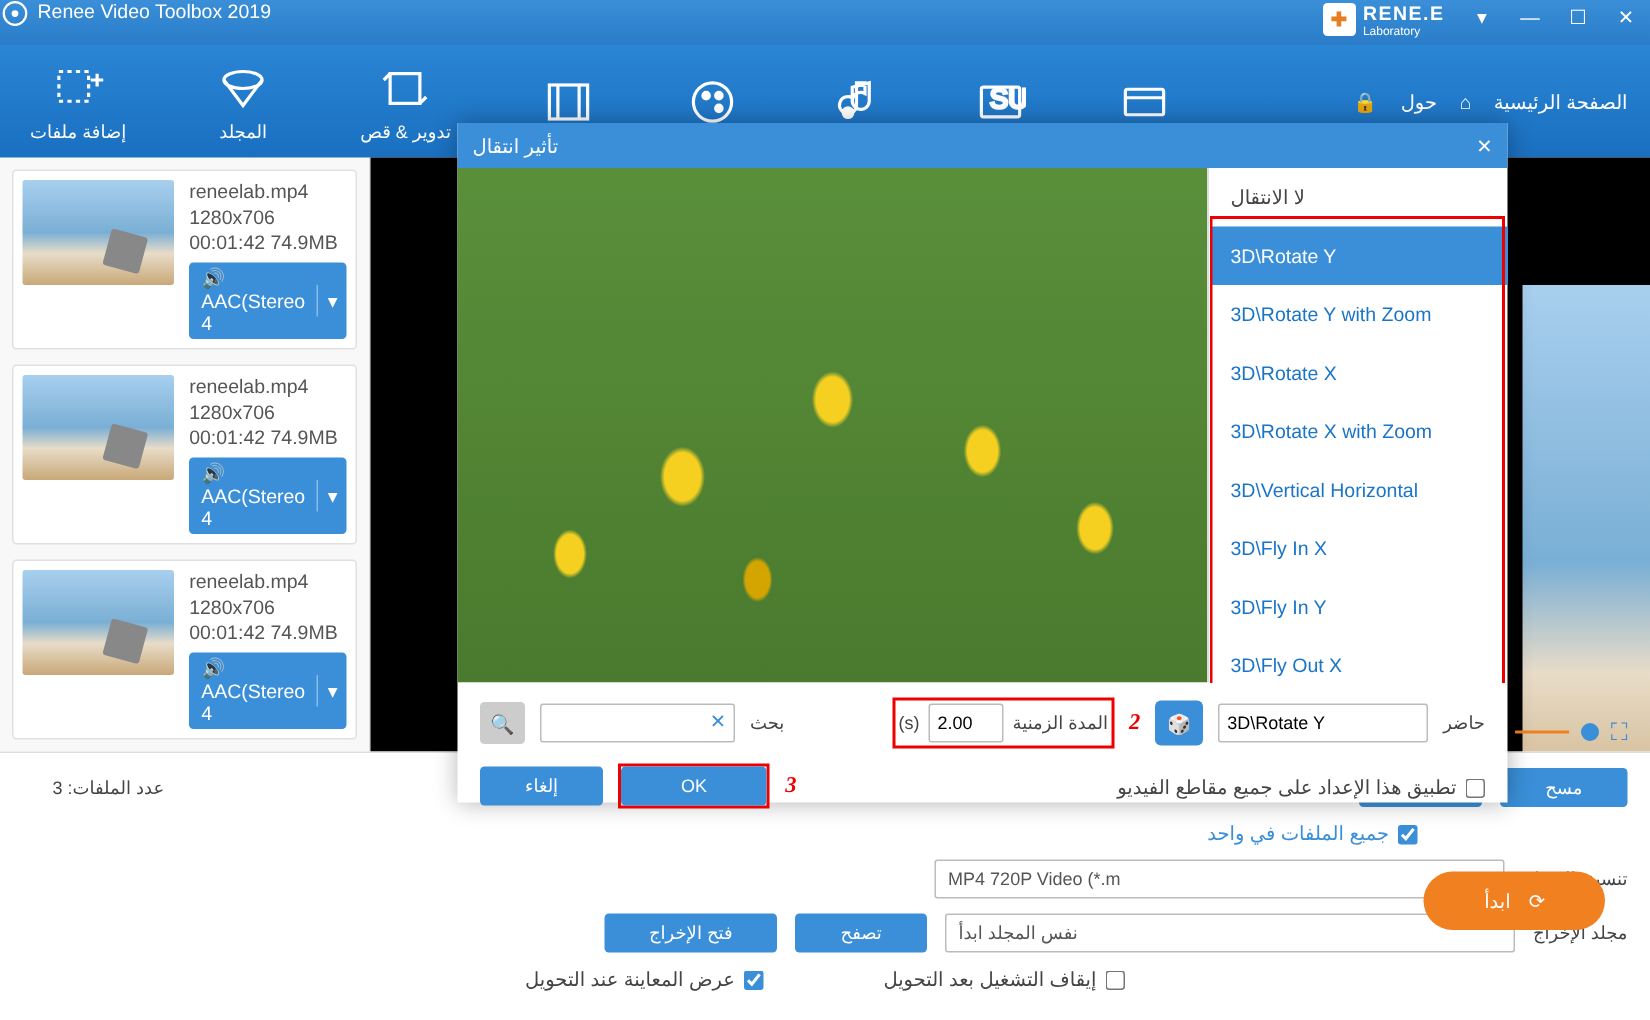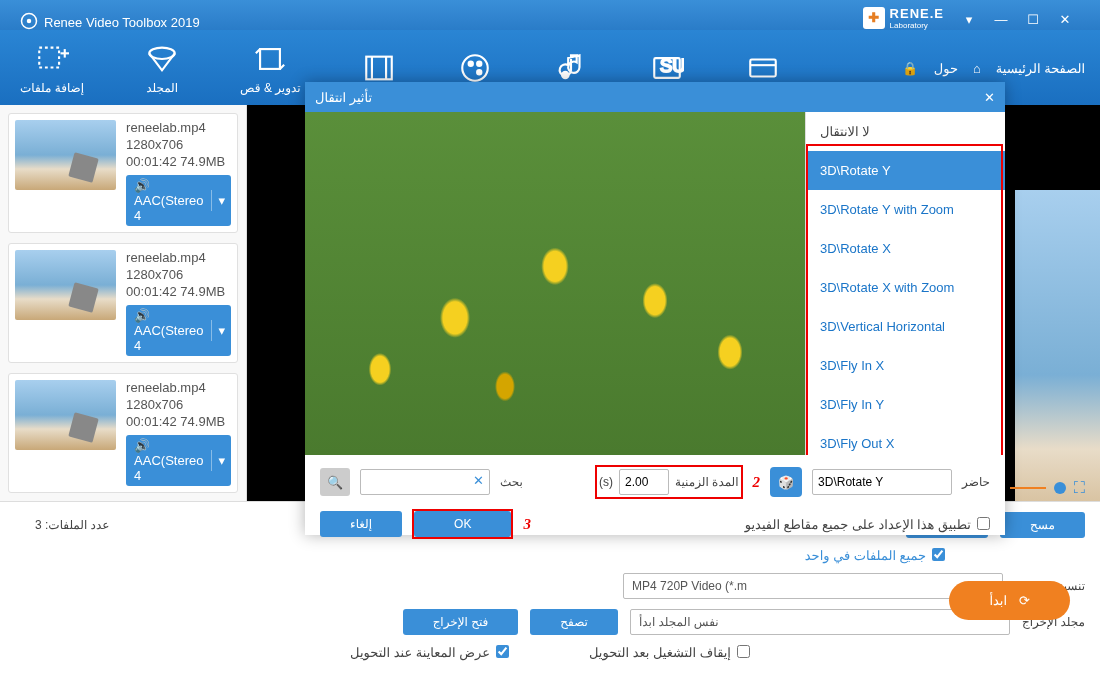--- a/index.html
+++ b/index.html
@@ -1,18 +1,18 @@
 <!DOCTYPE html>
 <html><head>
 <meta charset="utf-8">
 <style>
 *{margin:0;padding:0;box-sizing:border-box;font-family:Tahoma,Arial,sans-serif;font-size:13px}
 body{background:#f5f5f5;overflow:hidden}
 .window{width:1100px;height:680px;background:#fff;position:relative;overflow:hidden}
-.titlebar{height:30px;background:linear-gradient(180deg,#3a8fd8,#2a7cc8);display:flex;align-items:flex-end;padding:0 20px;color:#fff}
+.titlebar{height:30px;background:linear-gradient(180deg,#3a8fd8,#2a7cc8);display:flex;align-items:flex-start;padding:0 1px;color:#fff}
 .titlebar .app-icon{width:18px;height:18px;margin-right:6px}
 .titlebar .title{flex:1;font-size:13px}
 .titlebar .brand{display:flex;align-items:center;margin-right:10px}
 .titlebar .brand-logo{width:22px;height:22px;background:#fff;border-radius:3px;display:flex;align-items:center;justify-content:center;color:#e67e22;font-weight:bold;margin-right:5px}
 .titlebar .brand-text{font-size:14px;font-weight:bold;letter-spacing:1px}
 .titlebar .brand-text small{display:block;font-size:8px;font-weight:normal;letter-spacing:0}
 .titlebar .winbtns{display:flex;gap:2px}
 .titlebar .winbtn{width:30px;height:22px;display:flex;align-items:center;justify-content:center;cursor:pointer}
 .toolbar{height:75px;background:linear-gradient(180deg,#2a85d4,#1a6fc0);display:flex;align-items:center;padding:0 20px;gap:60px;color:#fff;position:relative}
 .toolbar .tool{display:flex;flex-direction:column;align-items:center;cursor:pointer;gap:4px}
@@ -28,21 +28,21 @@
 .file-info .line{margin-bottom:2px}
 .audio-chip{margin-top:4px;display:inline-flex;align-items:center;background:#3a8fd8;color:#fff;border-radius:3px;font-size:11px;overflow:hidden}
 .audio-chip .ac-main{padding:3px 8px}
 .audio-chip .ac-dd{padding:3px 6px;border-left:1px solid rgba(255,255,255,0.4)}
 .bottom-panel{position:absolute;bottom:0;left:0;right:0;background:#fff;padding:10px 15px;border-top:1px solid #ddd}
 .bp-row{display:flex;align-items:center;gap:12px;margin-bottom:10px;justify-content:flex-end;direction:rtl}
 .bp-row label{color:#444;font-size:12px;white-space:nowrap}
 .btn{background:#3a8fd8;color:#fff;border:none;padding:6px 30px;border-radius:3px;cursor:pointer;font-size:12px}
 .select-box{border:1px solid #bbb;padding:5px 8px;border-radius:2px;flex:1;background:#fff;font-size:12px;color:#555;direction:ltr;text-align:left;max-width:380px}
 .big-start{background:#f08020;color:#fff;border:none;border-radius:30px;padding:12px 40px;font-size:22px;display:flex;align-items:center;gap:12px;cursor:pointer}
-.checkbox-row{display:flex;align-items:flex-start;gap:6px;color:#3a8fd8;font-size:12px;direction:rtl}
+.checkbox-row{display:flex;align-items:flex-end;gap:6px;color:#3a8fd8;font-size:12px;direction:rtl}
 .checkbox-row input{accent-color:#3a8fd8}
 .preview-area{flex:1;background:#000;position:relative}
 .preview-thumb{position:absolute;top:85px;right:0;width:85px;height:370px;background:linear-gradient(180deg,#a8cfee 0%,#7aafd5 50%,#e8dcc8 70%,#c8a878 100%)}
 
 .dialog{position:absolute;top:82px;left:305px;width:700px;height:453px;background:#fff;box-shadow:0 0 15px rgba(0,0,0,0.3);z-index:100}
 .dialog-title{height:30px;background:#3a8fd8;color:#fff;display:flex;align-items:center;justify-content:space-between;padding:0 10px;font-size:13px}
 .dialog-body{display:flex;height:calc(100% - 110px)}
 .dialog-preview{flex:1;background:#fafafa;display:flex;align-items:center;justify-content:center;overflow:hidden}
 .tulips{width:100%;height:100%;background:
   radial-gradient(ellipse 60px 80px at 30% 60%,#f5d020 20%,transparent 25%),

